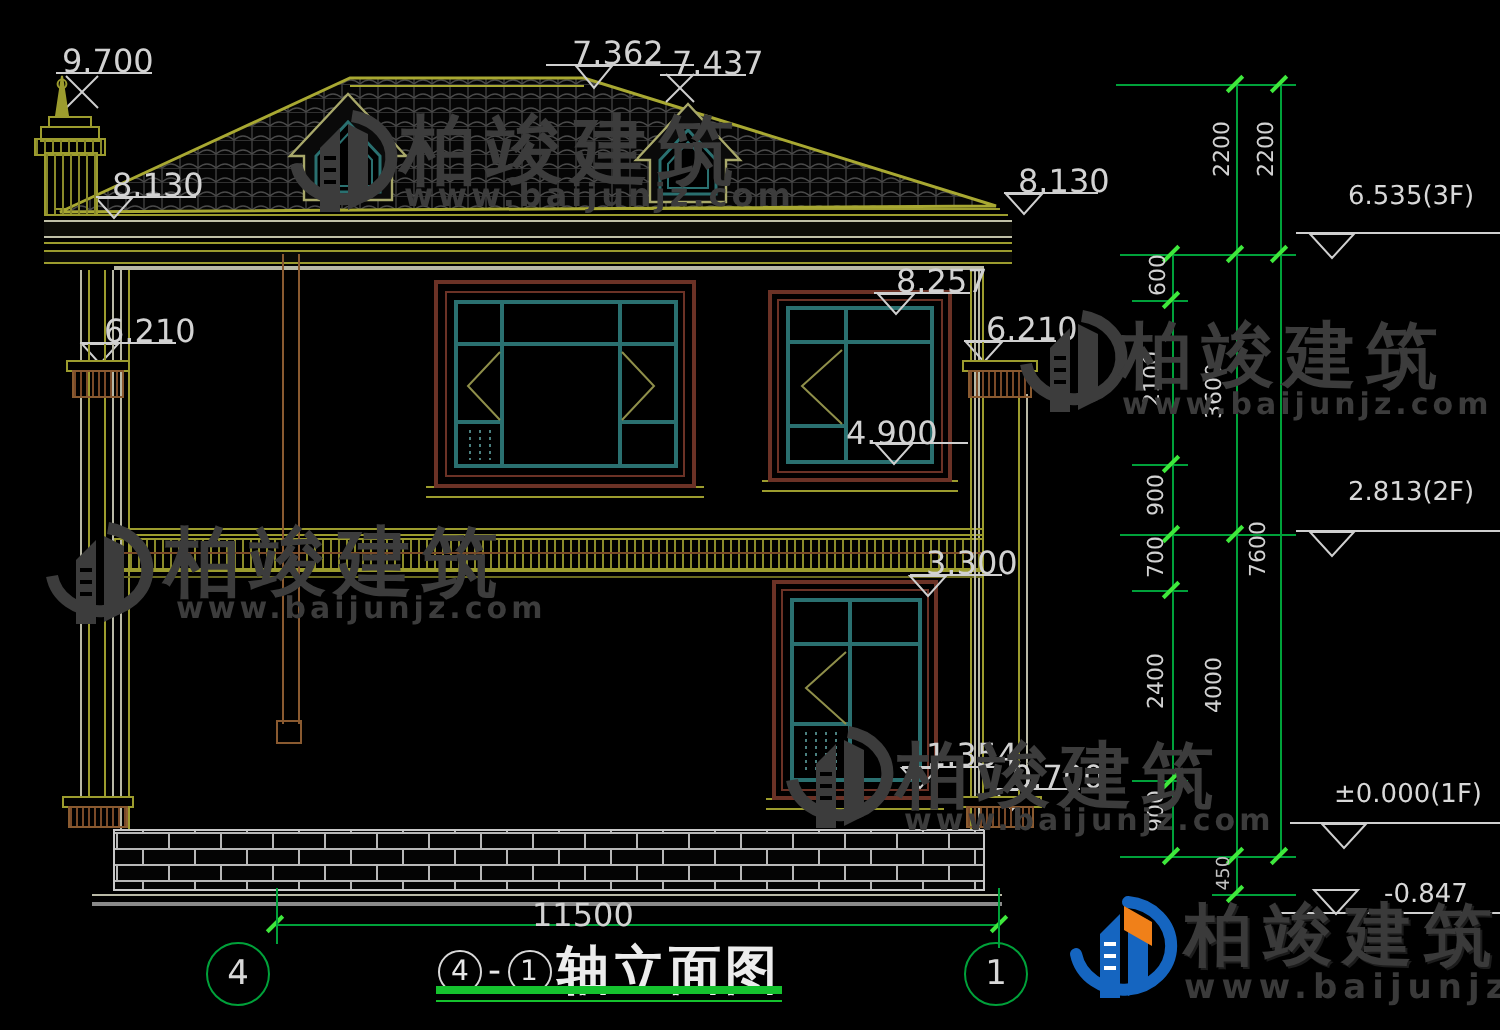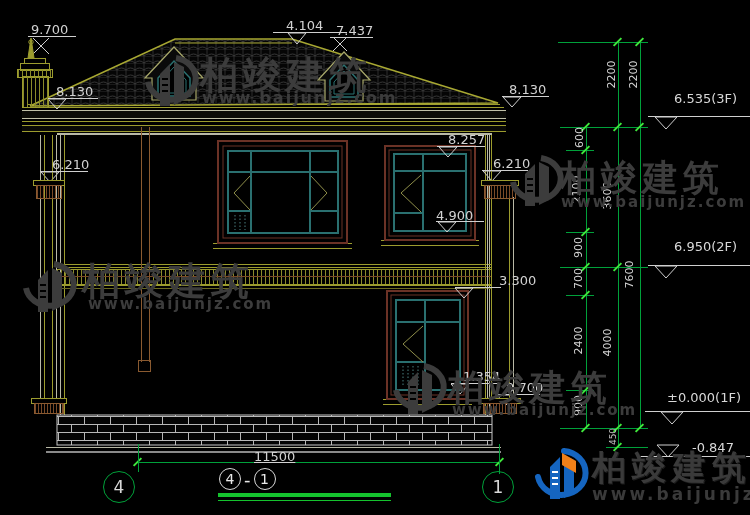--- a/index.html
+++ b/index.html
@@ -2,21 +2,21 @@
 <html><head>
 <meta charset="utf-8">
 <style>
   html,body{margin:0;padding:0;background:#000;}
   #stage{position:relative;width:750px;height:515px;background:#000;overflow:hidden;
          font-family:"DejaVu Sans",sans-serif;}
   .abs{position:absolute;}
   .gl{position:absolute;background:#00a13a;}          
   .wl{position:absolute;background:#cfcfcf;}          
   .ol{position:absolute;background:#9c9c2e;}          
-  .dt{position:absolute;color:#d2d2d2;font-size:13px;line-height:1;white-space:nowrap;}
+  .dt{position:absolute;color:#d2d2d2;font-size:16px;line-height:1;white-space:nowrap;}
   .lv{position:absolute;color:#d8d8d8;font-size:13px;line-height:1;white-space:nowrap;}
   .vl{position:absolute;width:64px;text-align:center;color:#d2d2d2;font-size:11px;line-height:1;transform:rotate(-90deg);}
   .vls{position:absolute;width:40px;text-align:center;color:#c2c2c2;font-size:9px;line-height:1;transform:rotate(-90deg);}
   .tick{position:absolute;width:11px;height:2px;background:#3fe83c;transform:rotate(-45deg);}
   .hatchv{background:repeating-linear-gradient(90deg,#8a8a2a 0 1px,transparent 1px 4px);}
   .hatchb{background:repeating-linear-gradient(90deg,#7a4a28 0 1px,transparent 1px 3px);}
   .axis-c{position:absolute;width:30px;height:30px;border:1.5px solid #00a13a;border-radius:50%;
           color:#d8d8d8;font-size:17px;display:flex;align-items:center;justify-content:center;}
   .tcirc{width:20px;height:20px;border:1.5px solid #d8d8d8;border-radius:50%;color:#e8e8e8;
          font-size:14px;display:flex;align-items:center;justify-content:center;flex:none;}
@@ -200,34 +200,34 @@
   <div class="wl" style="left:436px;top:221px;width:48px;height:1px;"></div>
   <div class="wl" style="left:455px;top:287px;width:46px;height:1px;"></div>
   <div class="wl" style="left:451px;top:383px;width:49px;height:1px;"></div>
   <div class="wl" style="left:497px;top:394px;width:43px;height:1px;"></div>
   <div class="wl" style="left:648px;top:116px;width:109px;height:1px;"></div>
   <div class="wl" style="left:648px;top:265px;width:109px;height:1px;"></div>
   <div class="wl" style="left:645px;top:411px;width:112px;height:1px;"></div>
   <div class="wl" style="left:640px;top:456px;width:110px;height:1px;"></div>
 
   <div class="dt" style="left:31px;top:23px;">9.700</div>
-  <div class="dt" style="left:286px;top:19px;">4.104</div>
+  <div class="dt" style="left:286px;top:19px;">7.362</div>
   <div class="dt" style="left:336px;top:24px;">7.437</div>
   <div class="dt" style="left:56px;top:85px;">8.130</div>
   <div class="dt" style="left:509px;top:83px;">8.130</div>
   <div class="dt" style="left:448px;top:133px;">8.257</div>
   <div class="dt" style="left:52px;top:158px;">6.210</div>
   <div class="dt" style="left:493px;top:157px;">6.210</div>
-  <div class="dt" style="left:436px;top:209px;text-decoration:underline;">4.900</div>
-  <div class="dt" style="left:463px;top:274px;margin-left:36px;">3.300</div>
+  <div class="dt" style="left:423px;top:209px;">4.900</div>
+  <div class="dt" style="left:463px;top:274px;">3.300</div>
   <div class="dt" style="left:463px;top:370px;">1.354</div>
   <div class="dt" style="left:506px;top:381px;">0.700</div>
 
   <div class="lv" style="left:674px;top:92px;">6.535(3F)</div>
-  <div class="lv" style="left:674px;top:240px;">6.950(2F)</div>
+  <div class="lv" style="left:674px;top:240px;">2.813(2F)</div>
   <div class="lv" style="left:667px;top:391px;text-align:right;">±0.000(1F)</div>
   <div class="lv" style="left:692px;top:441px;">-0.847</div>
 
   <div class="gl" style="left:586px;top:127px;width:1px;height:301px;"></div>
   <div class="gl" style="left:618px;top:42px;width:1px;height:405px;"></div>
   <div class="gl" style="left:640px;top:42px;width:1px;height:386px;"></div>
 
   <div class="gl" style="left:558px;top:42px;width:90px;height:1px;"></div>
   <div class="gl" style="left:560px;top:127px;width:88px;height:1px;"></div>
   <div class="gl" style="left:566px;top:150px;width:28px;height:1px;"></div>
@@ -265,36 +265,37 @@
   <div class="vl" style="left:575px;top:337px;">4000</div>
   <div class="vls" style="left:593px;top:432px;">450</div>
   <div class="vl" style="left:601px;top:69px;">2200</div>
   <div class="vl" style="left:597px;top:269px;">7600</div>
 
   <div class="gl" style="left:138px;top:462px;width:362px;height:1px;"></div>
   <div class="tick" style="left:132px;top:461px;"></div>
   <div class="tick" style="left:494px;top:461px;"></div>
   <div class="gl" style="left:138px;top:444px;width:1px;height:28px;"></div>
   <div class="gl" style="left:499px;top:444px;width:1px;height:30px;"></div>
-  <div class="dt" style="left:254px;top:450px;text-decoration:underline;">11500</div>
+  <div class="dt" style="left:266px;top:450px;">11500</div>
   <div class="axis-c" style="left:103px;top:471px;">
       <span>4</span>
     </div>
   <div class="axis-c" style="left:482px;top:471px;">
       <span>1</span>
     </div>
 
   <div class="ttl" style="left:219px;top:468px;">
     <span class="tcirc">
         <span>4</span>
       </span>
     <span style="font-size:18px;">-</span>
     <span class="tcirc">
         <span>1</span>
       </span>
+    <span class="ttl-name">轴立面图</span>
   </div>
   <div class="abs" style="left:218px;top:493px;width:173px;height:4px;background:#15c22e;"></div>
   <div class="abs" style="left:218px;top:500px;width:173px;height:1px;background:#15c22e;"></div>
 
   <svg class="layer" width="750" height="515" style="z-index:5;">
     <defs>
       <g id="wmicon">
         <path d="M8 30 A 24 21 0 1 0 36 6" fill="none" stroke="#3c3c3c" stroke-width="6"></path>
         <polygon points="20,40 20,22 30,12 30,54 20,54" fill="#3c3c3c"></polygon>
         <polygon points="34,10 44,15 44,48 34,53" fill="#3c3c3c"></polygon>

